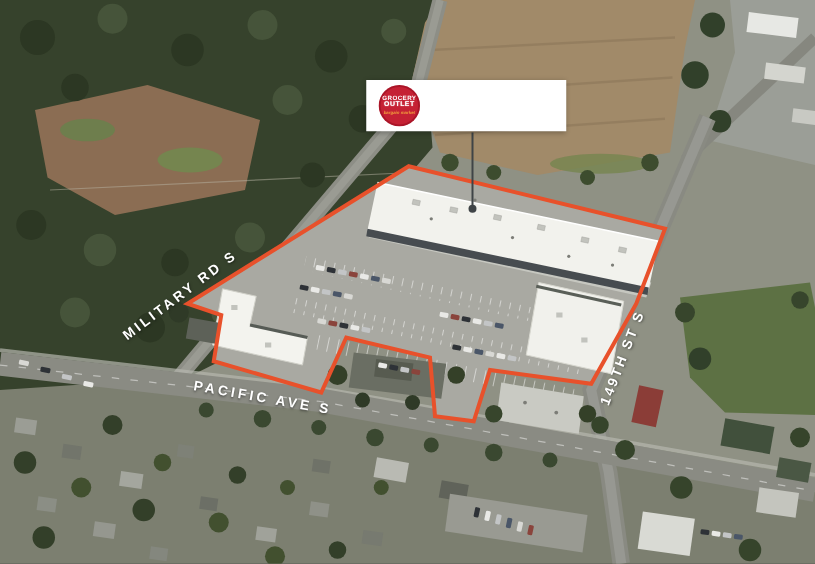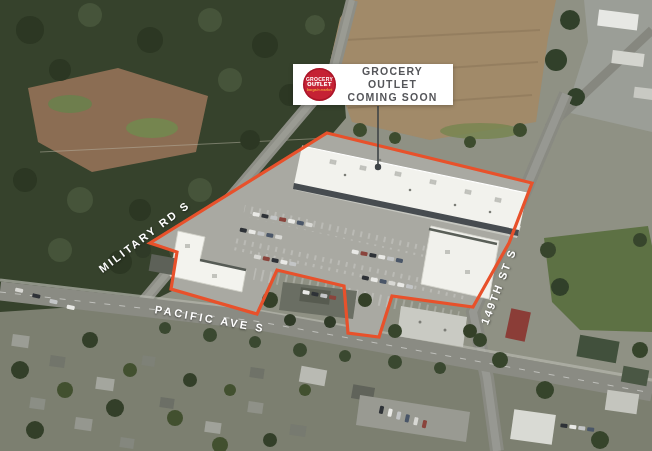--- a/index.html
+++ b/index.html
@@ -322,23 +322,19 @@
   <line x1="378" y1="106" x2="378" y2="164" stroke="#3f4447" stroke-width="1.6"></line>
   <circle cx="378" cy="167" r="3.2" fill="#3f4447"></circle>
 </svg>
 
 <div class="callout">
   <div class="logo-circle" id="logo-circle" style="background: rgb(197, 33, 52);">
     <div class="logo-w1">GROCERY</div>
     <div class="logo-w2">OUTLET</div>
     <div class="logo-tag" id="logo-tagline" style="color: rgb(242, 160, 60);">bargain market</div>
   </div>
-  <div class="callout-text" style="color: rgb(85, 86, 90);">
-    <div>GROCERY OUTLET</div>
-    <div>COMING SOON</div>
-  </div>
 </div>
 
 <div class="street-label military" style="color: rgb(255, 255, 255);">MILITARY RD S</div>
 <div class="street-label pacific" style="color: rgb(255, 255, 255);">PACIFIC AVE S</div>
 <div class="street-label st149" style="color: rgb(255, 255, 255);">149TH ST S</div>
 
 </div>
 
 </body></html>

